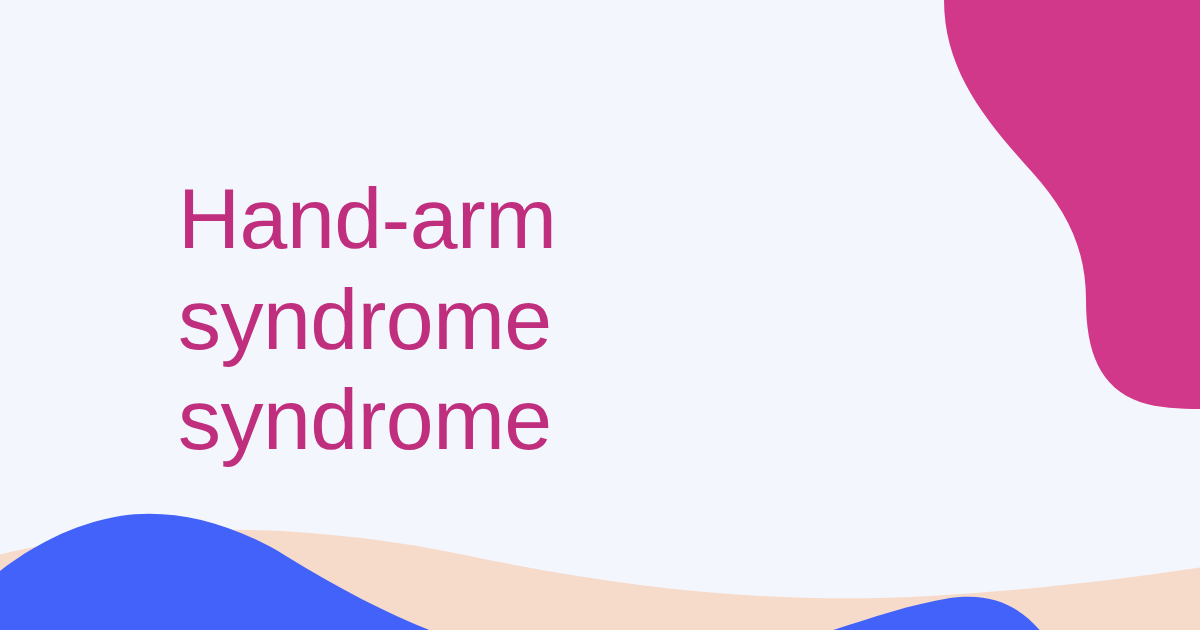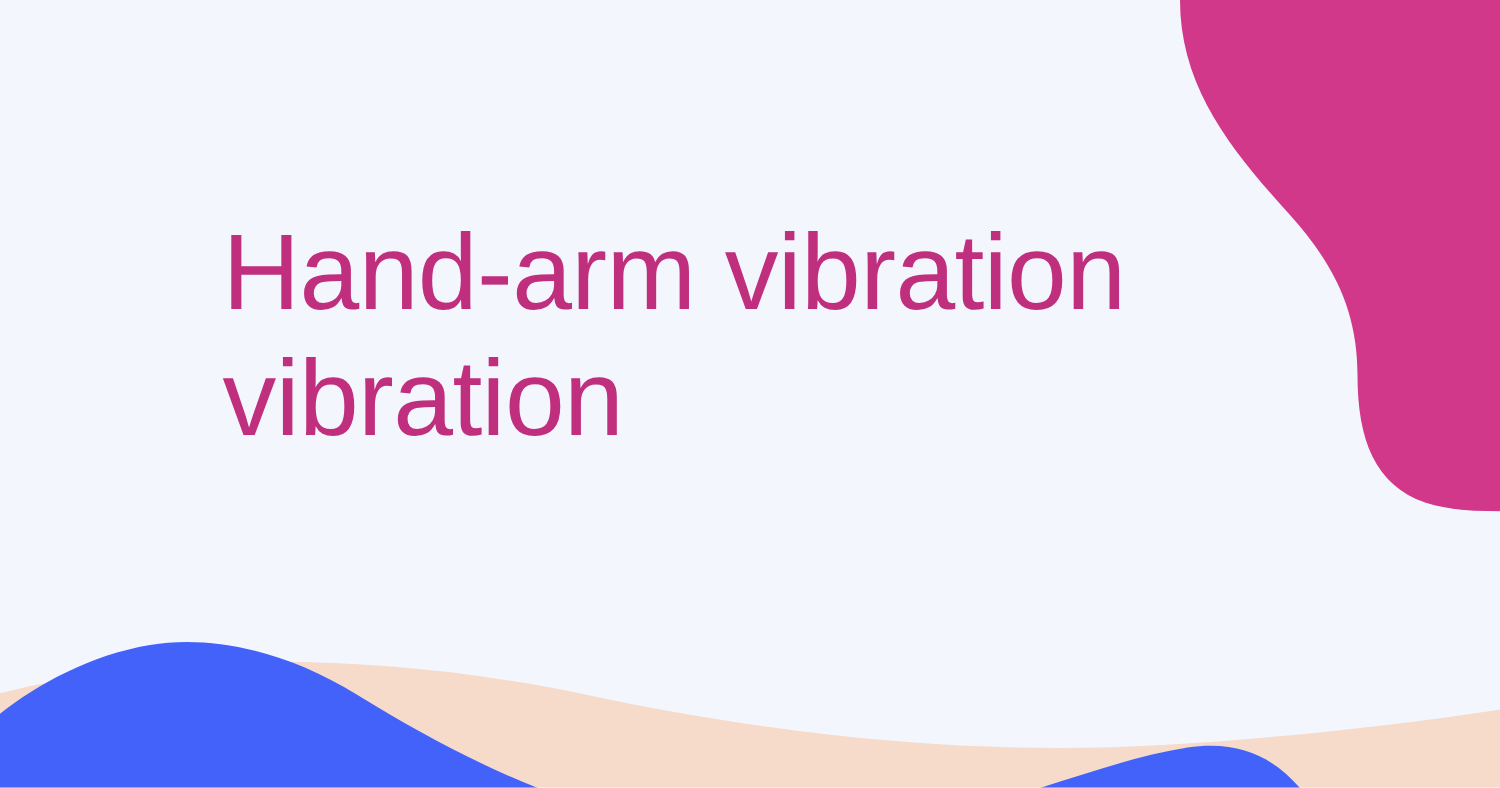--- a/index.html
+++ b/index.html
@@ -71,16 +71,16 @@
              C 168 508, 228 520, 286 556
              C 346 593, 400 620, 448 637
              L 448 640 Z"></path>
 
     <path fill="#4362fa" d="M 800 640
              C 850 626, 900 606, 950 598
              C 1000 591, 1026 612, 1048 640 Z"></path>
   </svg>
 
   <div class="title-block">
-    <h1 class="title-text">Hand-arm vibration vibration</h1>
+    <h1 class="title-text">Hand-arm syndrome syndrome</h1>
   </div>
 
 </div>
 
 </body></html>

